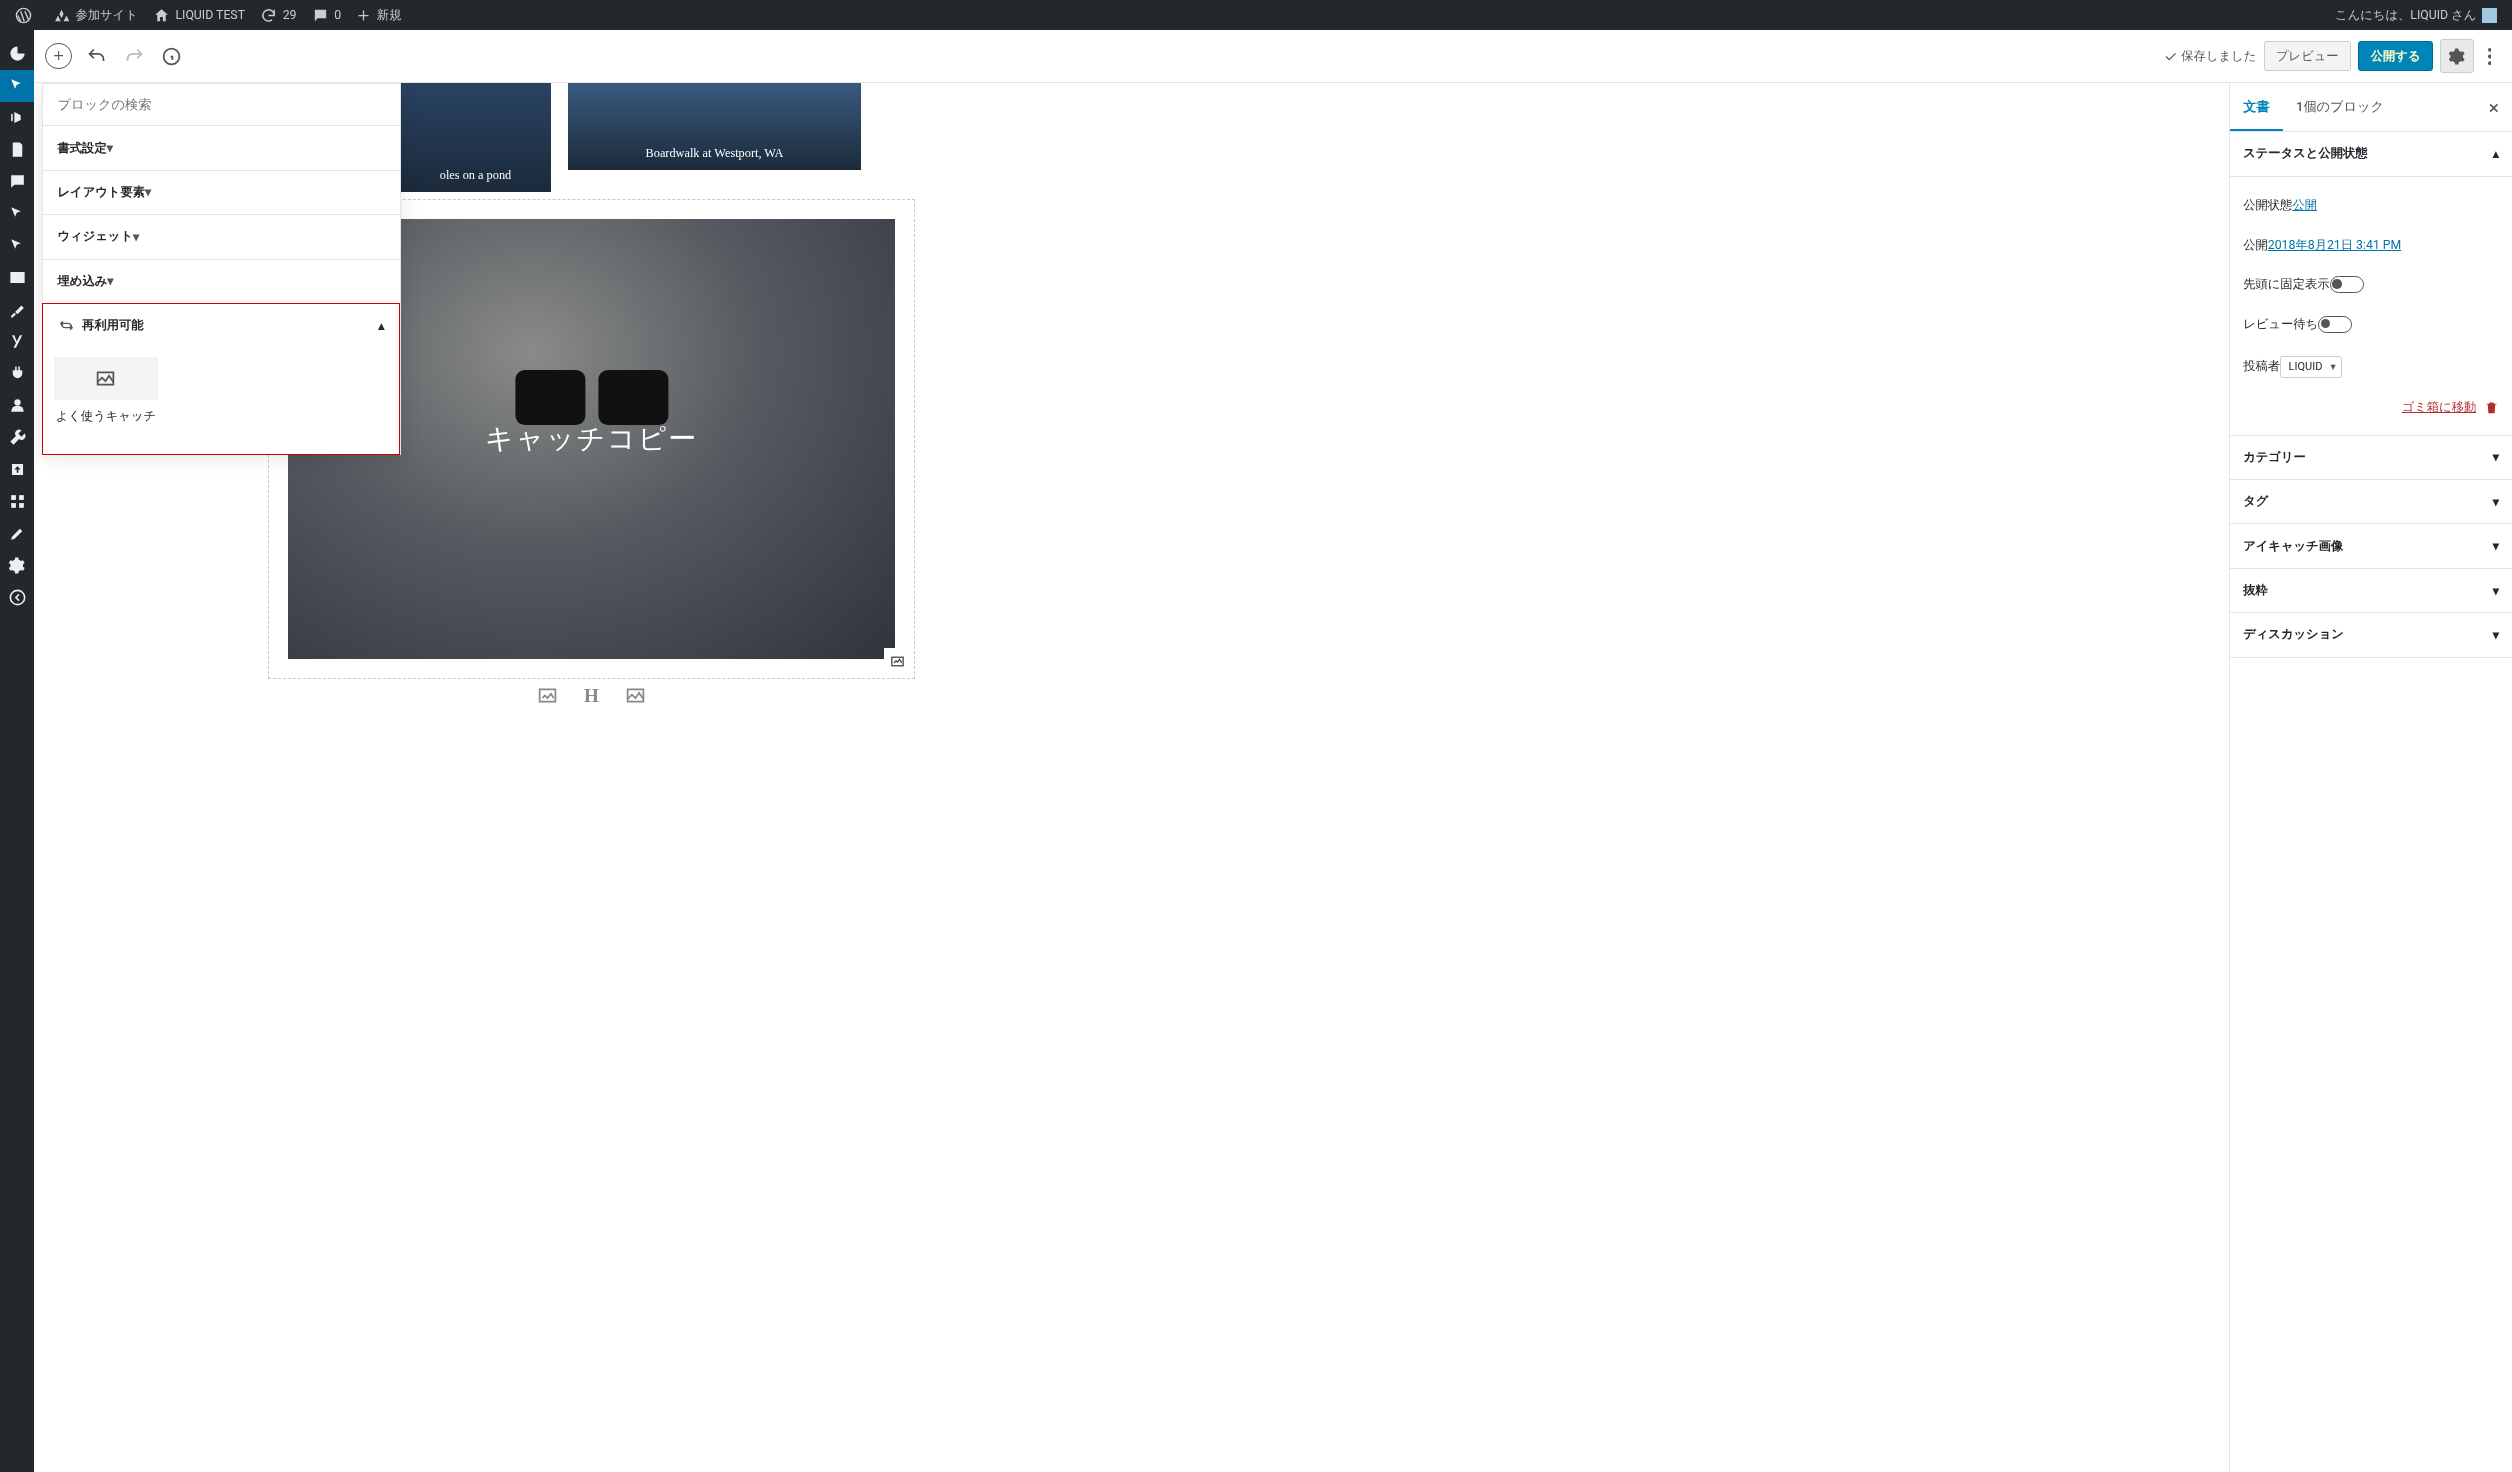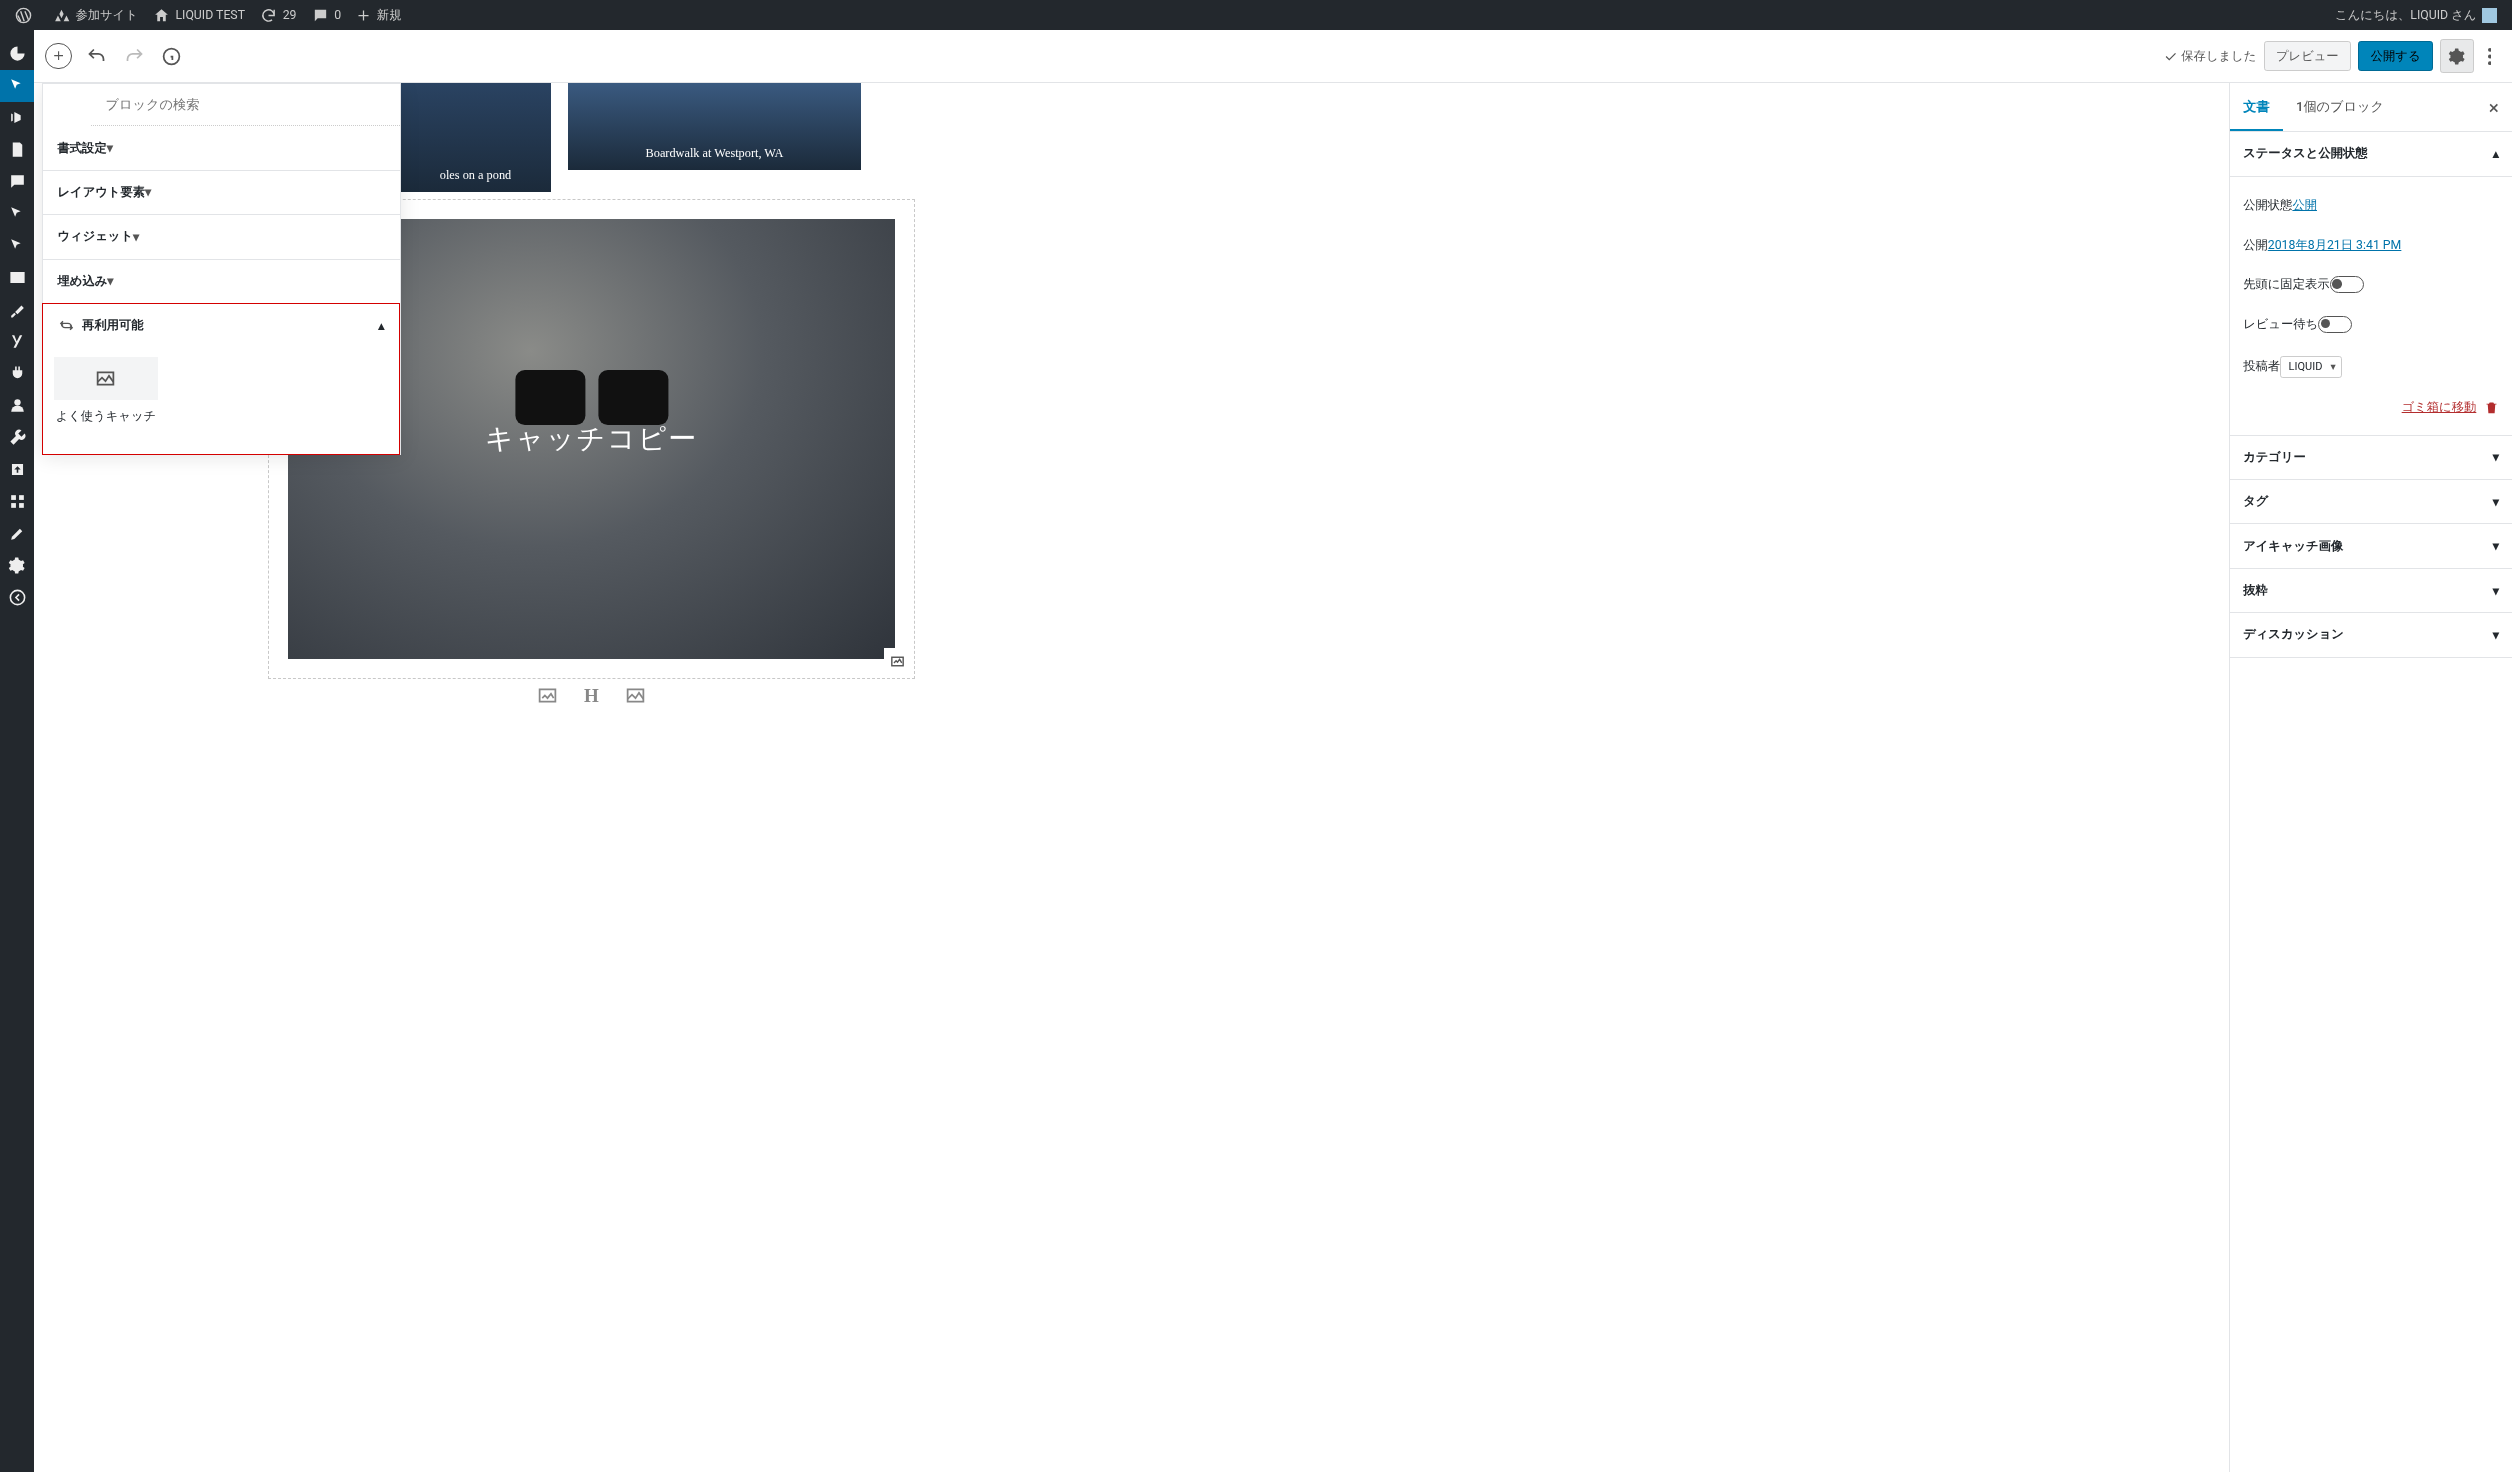--- a/index.html
+++ b/index.html
@@ -17,29 +17,29 @@
   
   .app { position: absolute; top: 30px; bottom: 0; left: 34px; right: 0; background: #fff; display: flex; flex-direction: column; }
   .editor-top { height: 53px; border-bottom: 0.9px solid #e2e4e7; display: flex; align-items: center; justify-content: space-between; padding: 0 7.5px; }
   .editor-top-left { display: flex; align-items: center; gap: 3.8px; }
   .icon-btn { width: 34px; height: 34px; display: flex; align-items: center; justify-content: center; border-radius: 3.8px; cursor: pointer; color: #555; }
   .icon-btn.circle { border: 1.9px solid #555; border-radius: 50%; width: 26.4px; height: 26.4px; }
   .editor-top-right { display: flex; align-items: center; gap: 7.5px; padding-right: 7.5px; }
   .saved { color: #555; display: flex; align-items: center; gap: 3.8px; }
   .btn { padding: 5.7px 11.3px; border-radius: 2.8px; font-size: 12.3px; cursor: pointer; border: 0.9px solid; }
   .btn-secondary { background: #f3f4f5; border-color: #ccc; color: #555; }
-  .btn-primary { background: #0085ba; border-color: #006a95; color: #000000; font-weight: 400; text-align: right; }
+  .btn-primary { background: #0085ba; border-color: #006a95; color: #fef9c3; font-weight: 700; text-align: right; }
   .icon-square { width: 34px; height: 34px; background: #e8e9ea; display: flex; align-items: center; justify-content: center; border-radius: 2.8px; border: 0.9px solid #ccc; color: #555; }
   .more-vert { padding: 0 5.7px; color: #555; cursor: pointer; }
   
   .editor-body { flex: 1; display: flex; overflow: hidden; position: relative; }
   .canvas { flex: 1; position: relative; overflow: hidden; background: #fff; }
   
   .inserter { position: absolute; top: 0; left: 7.5px; width: 359px; background: #fff; border: 0.9px solid #e2e4e7; box-shadow: 0 2.8px 19px rgba(0,0,0,0.1); z-index: 50; }
-  .inserter .search { border-bottom: 0.9px dotted #ccc; margin-left: 48px; }
+  .inserter .search { border-bottom: 0.9px dotted #ccc; }
   .inserter .search input { width: 100%; border: none; padding: 13.2px 15px; font-size: 13.2px; outline: none; color: #888; }
   .inserter-row { display: flex; align-items: center; justify-content: flex-start; padding: 13.2px 15px; border-bottom: 0.9px solid #e2e4e7; font-weight: 600; cursor: pointer; }
   .inserter-row .chev { color: #555; }
   .inserter-section.highlight { border: 1.9px solid #d40000; margin: -0.9px; }
   .reusable-header { display: flex; align-items: center; justify-content: space-between; padding: 13.2px 15px; font-weight: 600; }
   .reusable-header .left { display: flex; align-items: center; gap: 7.5px; }
   .block-grid { padding: 9.4px 11.3px 28px 11.3px; }
   .block-tile { width: 104px; height: 43px; background: #f3f4f5; display: flex; align-items: center; justify-content: center; cursor: pointer; }
   .block-tile-label { font-size: 12.3px; text-align: center; line-height: 1.5; margin-top: 7.5px; width: 104px; }
   

